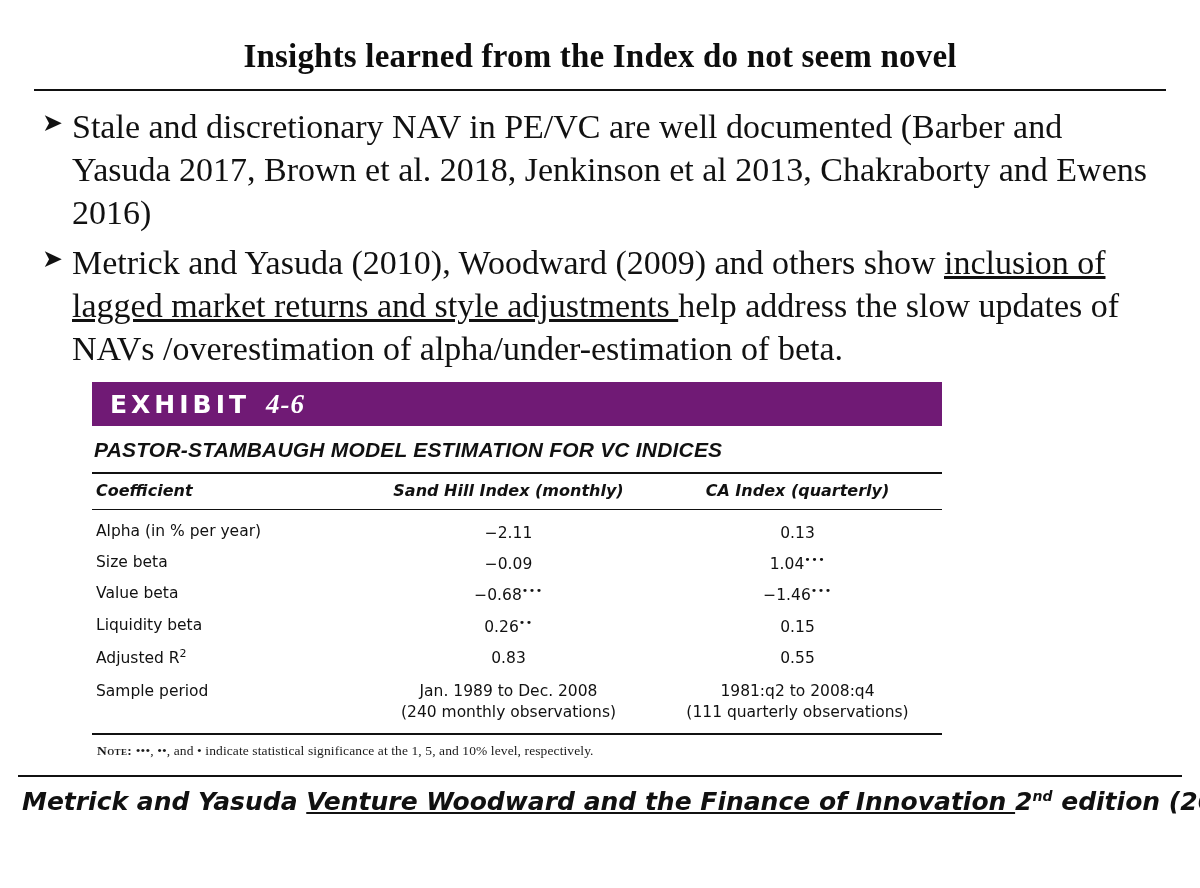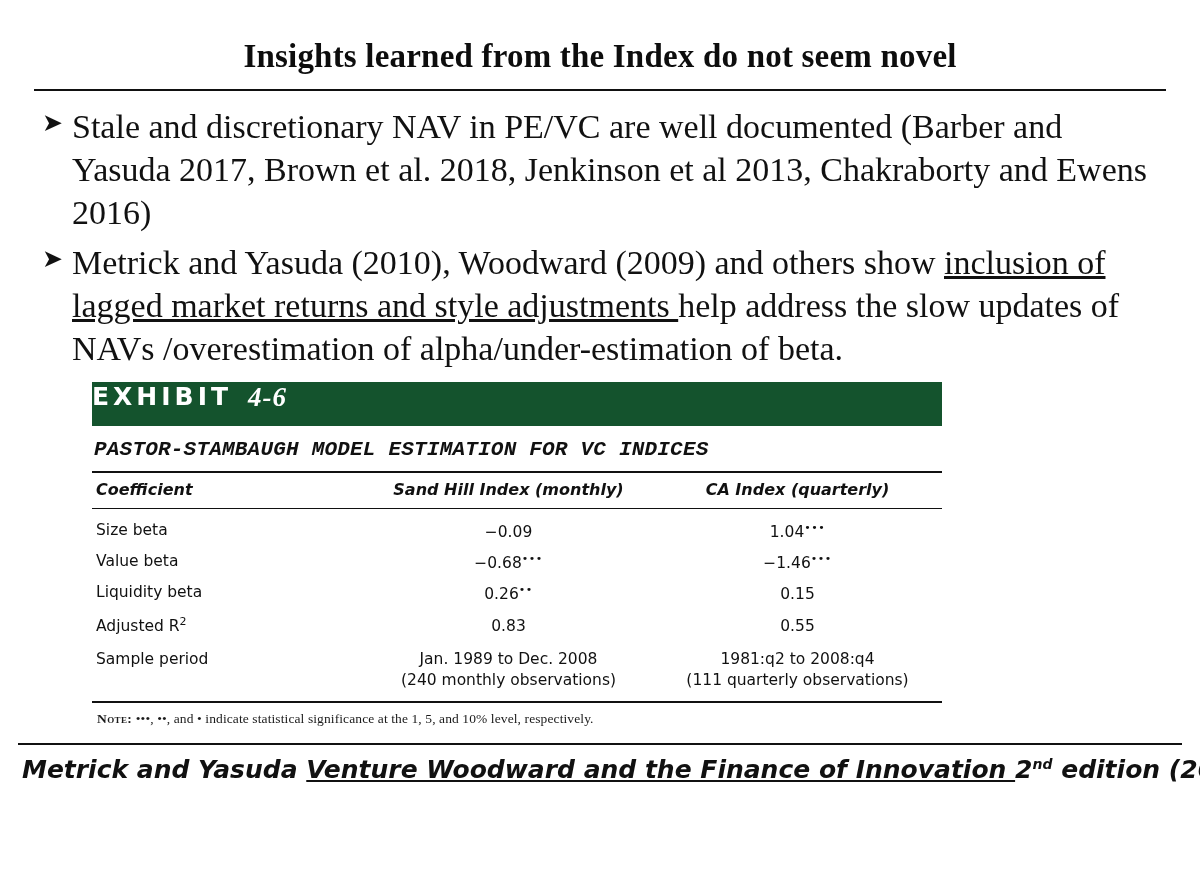--- a/index.html
+++ b/index.html
@@ -67,44 +67,45 @@
   .u {
     text-decoration: underline;
   }
 
   
   .exhibit-wrap {
     margin: 12px 46px 0 92px;
     width: 850px;
   }
   .exhibit-bar {
-    background: #14532d;
+    background: #701a75;
     color: #ffffff;
     height: 44px;
     display: flex;
-    align-items: flex-start;
+    align-items: center;
+    padding-left: 18px;
     box-sizing: border-box;
   }
   .exhibit-word {
     font-family: "DejaVu Sans", sans-serif;
     font-weight: bold;
     font-size: 25px;
     letter-spacing: 4px;
   }
   .exhibit-num {
     font-family: "Liberation Serif", serif;
     font-style: italic;
     font-weight: bold;
     font-size: 27px;
     margin-left: 16px;
     letter-spacing: 1px;
   }
 
   .exhibit-subtitle {
-    font-family: Liberation Mono, monospace;
+    font-family: Liberation Sans, sans-serif;
     font-style: italic;
     font-weight: bold;
     font-size: 21px;
     letter-spacing: 0.2px;
     margin: 12px 0 10px 2px;
     color: #111;
   }
 
   
   table.exhibit-table {
@@ -224,20 +225,25 @@
     <table class="exhibit-table">
       <thead>
         <tr>
           <th class="coef-head" style="width:32%">Coefficient</th>
           <th style="width:34%">Sand Hill Index (monthly)</th>
           <th style="width:34%">CA Index (quarterly)</th>
         </tr>
       </thead>
       <tbody>
 
+        <tr>
+          <td class="label"><span>Alpha (in % per year)</span></td>
+          <td><span>−2.11</span><span class="stars"></span></td>
+          <td><span>0.13</span><span class="stars"></span></td>
+        </tr>
 
 
         <tr>
           <td class="label"><span>Size beta</span></td>
           <td><span>−0.09</span><span class="stars"></span></td>
           <td><span>1.04</span><span class="stars">•••</span></td>
         </tr>
 
         <tr>
           <td class="label"><span>Value beta</span></td>

